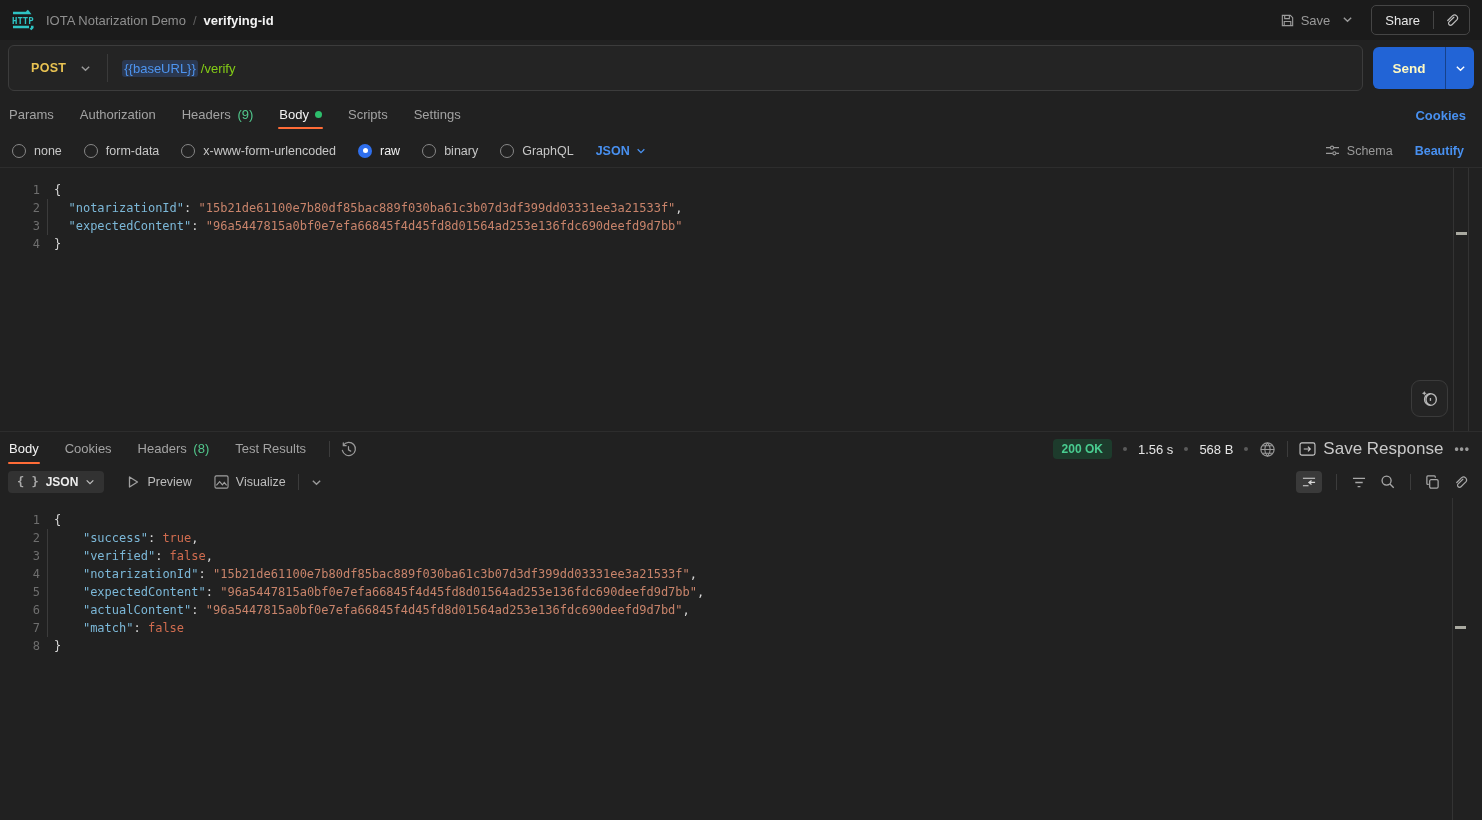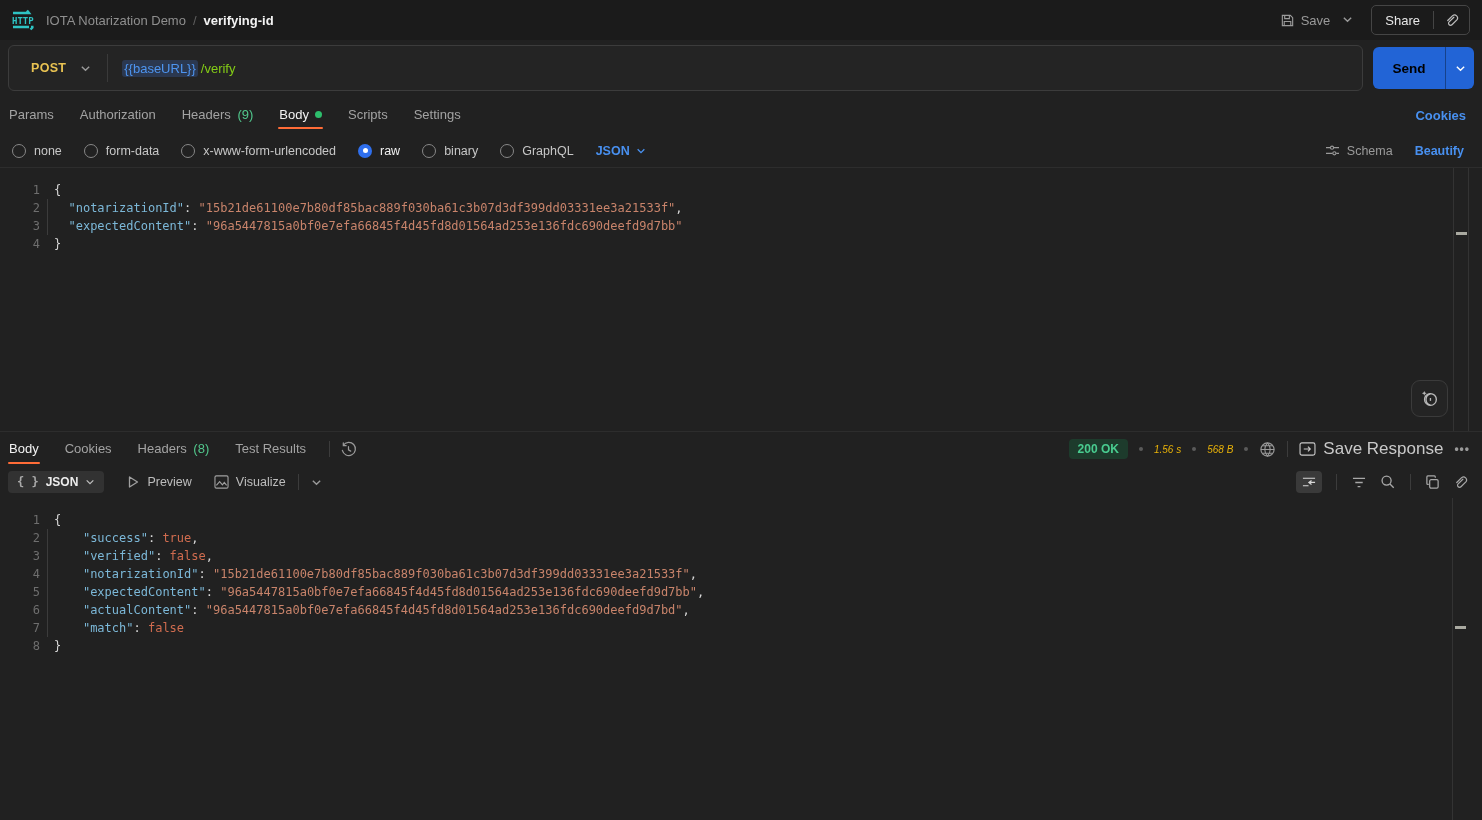--- a/index.html
+++ b/index.html
@@ -47,21 +47,21 @@
     display:flex; align-items:center;
   }
   .method { color:#e8c252; font-weight:700; font-size:12.5px; letter-spacing:.3px; padding:0 14px 0 22px; cursor:pointer; }
   .method-chevron { color:#9a9a9a; margin-right:16px; cursor:pointer; display:flex; }
   .url-vdiv { width:1px; align-self:stretch; margin:8px 0; background:#3a3a3a; }
   .url-text { margin-left:14px; font-size:13px; color:#e8e8e8; flex:1; cursor:text; }
   .url-var { color:#4e95f0; background:#2b3850; border-radius:3px; padding:1px 2px; }
   .url-path { color:#84cc16; margin-left:3px; }
   .send-group { display:flex; height:42px; }
   .send-main {
-    width:72px; background:#2264d6; color:#000000; font-weight:700; font-size:13.5px;
+    width:72px; background:#2264d6; color:#fef9c3; font-weight:700; font-size:13.5px;
     border:none; border-radius:6px 0 0 6px; cursor:pointer;
   }
   .send-caret {
     width:29px; background:#2264d6; color:#fff;
     border:none; border-left:1px solid rgba(0,0,0,.35); border-radius:0 6px 6px 0; cursor:pointer;
     display:flex; align-items:center; justify-content:center;
   }
 
   
   .req-tabs { flex:0 0 38px; display:flex; align-items:center; padding:0 8px; position:relative; }
@@ -112,21 +112,21 @@
 
   
   .resp-header { flex:0 0 34px; display:flex; align-items:center; padding:0 8px; position:relative; }
   .resp-header .tab { padding:9px 1px 10px; }
   .resp-header .tab.active::after { bottom:2px; }
   .resp-tools-div { width:1px; height:16px; background:#3c3c3c; margin:0 10px; }
   .history-icon { color:#9a9a9a; cursor:pointer; display:flex; }
   .resp-meta { position:absolute; right:12px; display:flex; align-items:center; gap:11px; }
   .status-pill { background:#1d3b2c; color:#49cc90; font-size:12px; font-weight:600; padding:3px 9px; border-radius:4px; }
   .meta-dot { width:4px; height:4px; border-radius:50%; background:#5a5a5a; }
-  .meta-text { color:#eab308; font-size:10px;font-style:italic; }
+  .meta-text { color:#e5e5e5; font-size:13px; }
   .meta-icon { color:#9a9a9a; display:flex; cursor:pointer; }
   .meta-div { width:1px; height:16px; background:#3c3c3c; }
   .save-resp { display:flex; align-items:center; gap:7px; color:#c9c9c9; font-size:17px; cursor:pointer; }
   .more-dots { color:#9a9a9a; letter-spacing:1px; font-weight:700; cursor:pointer; font-size:12px; }
 
   
   .resp-toolbar { flex:0 0 32px; display:flex; align-items:center; padding:0 8px; position:relative; }
   .fmt-chip { display:flex; align-items:center; gap:7px; background:#323232; border-radius:4px; padding:4px 9px; cursor:pointer; }
   .fmt-braces { color:#a9a9a9; font-family:"DejaVu Sans Mono", monospace; font-size:12px; font-weight:700; }
   .fmt-label { color:#ededed; font-size:12px; font-weight:600; }

